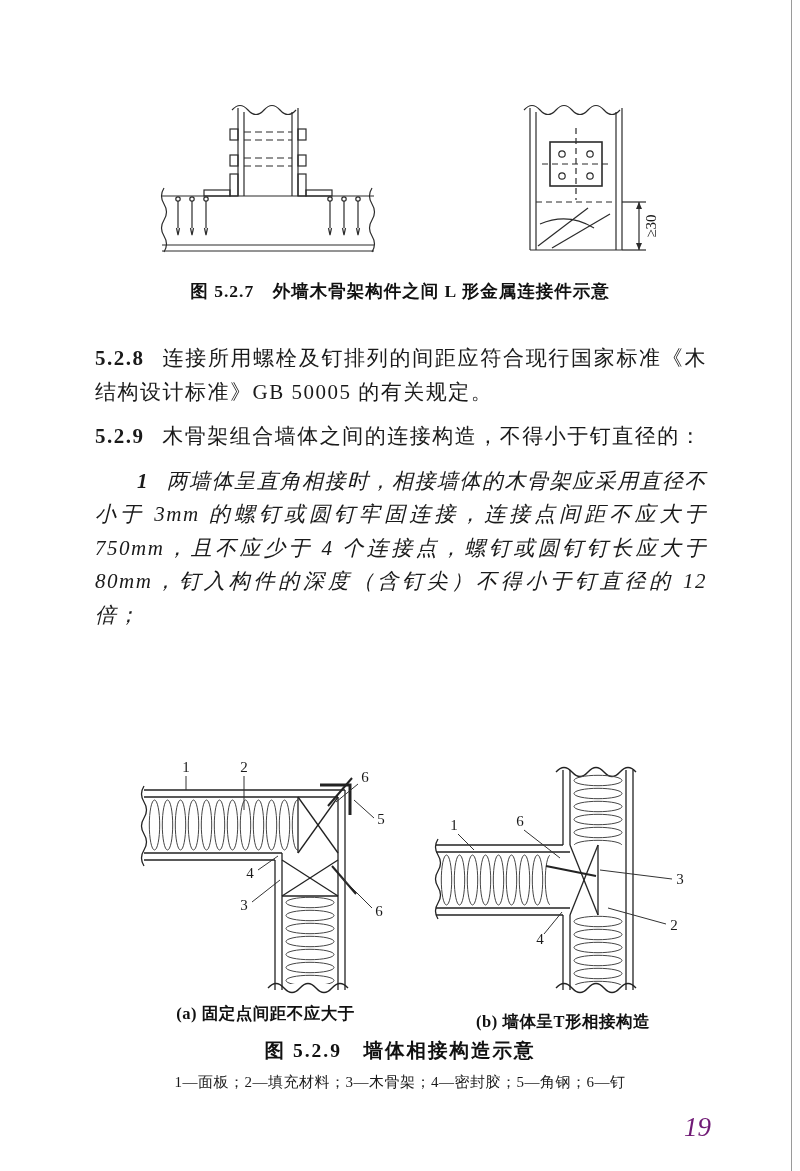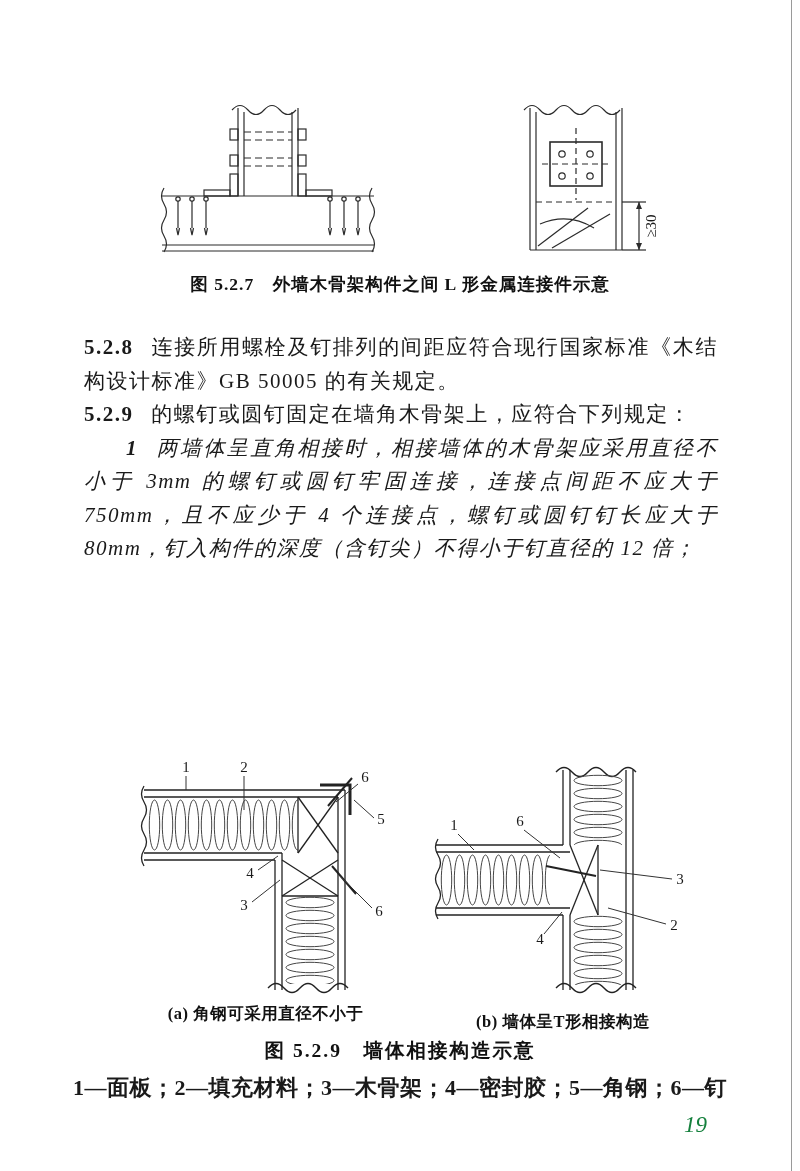--- a/index.html
+++ b/index.html
@@ -12,39 +12,39 @@
   .scan-edge{position:absolute;top:0;right:8px;width:1px;height:100%;background:#9a9a9a;}
   .fig-caption{
     position:absolute;left:0;width:800px;text-align:center;
     font-weight:bold;font-size:17.5px;letter-spacing:1px;color:#111;
   }
   .text-block{
     position:absolute;left:84px;top:331px;width:634px;
     font-size:21px;line-height:33.5px;letter-spacing:1.5px;
     text-align:justify;
   }
-  .text-block p{margin:0;}
+  .text-block p{margin:11px;}
   p.clause{text-indent:0;}
   p.item{text-indent:2em;font-style:italic;}
   .lbl{font-weight:bold;margin-right:0.85em;}
   .sub-label{
     position:absolute;text-align:center;font-weight:bold;
     font-size:16.5px;letter-spacing:0.5px;color:#111;
   }
   .caption-big{
     position:absolute;left:0;width:800px;text-align:center;
     font-weight:bold;font-size:19.5px;letter-spacing:2px;color:#111;
   }
   .legend{
     position:absolute;left:0;width:800px;text-align:center;
-    font-size:22px;letter-spacing:0.5px;color:#1a1a1a;font-weight:bold;
+    font-size:15px;letter-spacing:0.5px;color:#1a1a1a;
   }
   .page-number{
     position:absolute;left:684px;top:1112px;
-    font-style:italic;font-size:23px;color:#15803d;
+    font-style:italic;font-size:27px;color:#701a75;
   }
   svg{overflow:visible;}
   svg text{
     font-family:"Liberation Serif","DejaVu Serif",serif;
     font-size:15px;fill:#1a1a1a;
   }
 </style>
 </head>
 <body>
 
@@ -146,25 +146,25 @@
         <line x1="124" y1="106" x2="148" y2="106"></line>
         <line x1="124" y1="154" x2="148" y2="154"></line>
         <line x1="141" y1="106" x2="141" y2="154"></line>
         <path d="M141,106 l-3,7 l6,0 z" fill="#2b2b2b" stroke="none"></path>
         <path d="M141,154 l-3,-7 l6,0 z" fill="#2b2b2b" stroke="none"></path>
       </g>
     </g>
     <text transform="translate(158,130) rotate(-90)" text-anchor="middle">≥30</text>
   </svg>
 
-  <div class="fig-caption" style="top:272px">图 5.2.7　外墙木骨架构件之间 L 形金属连接件示意</div>
+  <div class="fig-caption" style="top:279px">图 5.2.7　外墙木骨架构件之间 L 形金属连接件示意</div>
 
   <section class="text-block">
     <p class="clause"><b class="lbl">5.2.8</b><span>连接所用螺栓及钉排列的间距应符合现行国家标准《木结构设计标准》GB 50005 的有关规定。</span></p>
-    <p class="clause"><b class="lbl">5.2.9</b><span>的螺钉或圆钉固定在墙角木骨架上，应符合下列规定：</span></p>
+    <p class="clause"><b class="lbl">5.2.9</b><span>木骨架组合墙体之间的连接构造，不得小于钉直径的：</span></p>
     <p class="item"><b class="lbl">1</b><span>两墙体呈直角相接时，相接墙体的木骨架应采用直径不小于 3mm 的螺钉或圆钉牢固连接，连接点间距不应大于 750mm，且不应少于 4 个连接点，螺钉或圆钉钉长应大于 80mm，钉入构件的深度（含钉尖）不得小于钉直径的 12 倍；</span></p>
   </section>
 
   <svg class="abs" style="left:128px;top:758px" width="275" height="250" viewBox="0 0 275 250">
     <defs>
       <pattern id="la-h" width="13" height="56" patternUnits="userSpaceOnUse" patternTransform="translate(20,39)">
         <ellipse cx="6.5" cy="28" rx="5.2" ry="25" fill="none" stroke="#444" stroke-width="1"></ellipse>
       </pattern>
       <pattern id="la-v" width="56" height="13" patternUnits="userSpaceOnUse" patternTransform="translate(154,138)">
         <ellipse cx="28" cy="6.5" rx="24" ry="5.2" fill="none" stroke="#444" stroke-width="1"></ellipse>
@@ -281,21 +281,21 @@
     </g>
     <g text-anchor="middle">
       <text x="26" y="72">1</text>
       <text x="92" y="68">6</text>
       <text x="252" y="126">3</text>
       <text x="246" y="172">2</text>
       <text x="112" y="186">4</text>
     </g>
   </svg>
 
-  <div class="sub-label" style="left:128px;top:1003px;width:275px">(a) 角钢可采用直径不小于</div>
+  <div class="sub-label" style="left:128px;top:1003px;width:275px">(a) 固定点间距不应大于</div>
   <div class="sub-label" style="left:428px;top:1011px;width:270px">(b) 墙体呈T形相接构造</div>
 
   <div class="caption-big" style="top:1037px">图 5.2.9　墙体相接构造示意</div>
   <div class="legend" style="top:1073px">1—面板；2—填充材料；3—木骨架；4—密封胶；5—角钢；6—钉</div>
 
   <div class="page-number">19</div>
 
   <div class="scan-edge"></div>
 </div>
 

